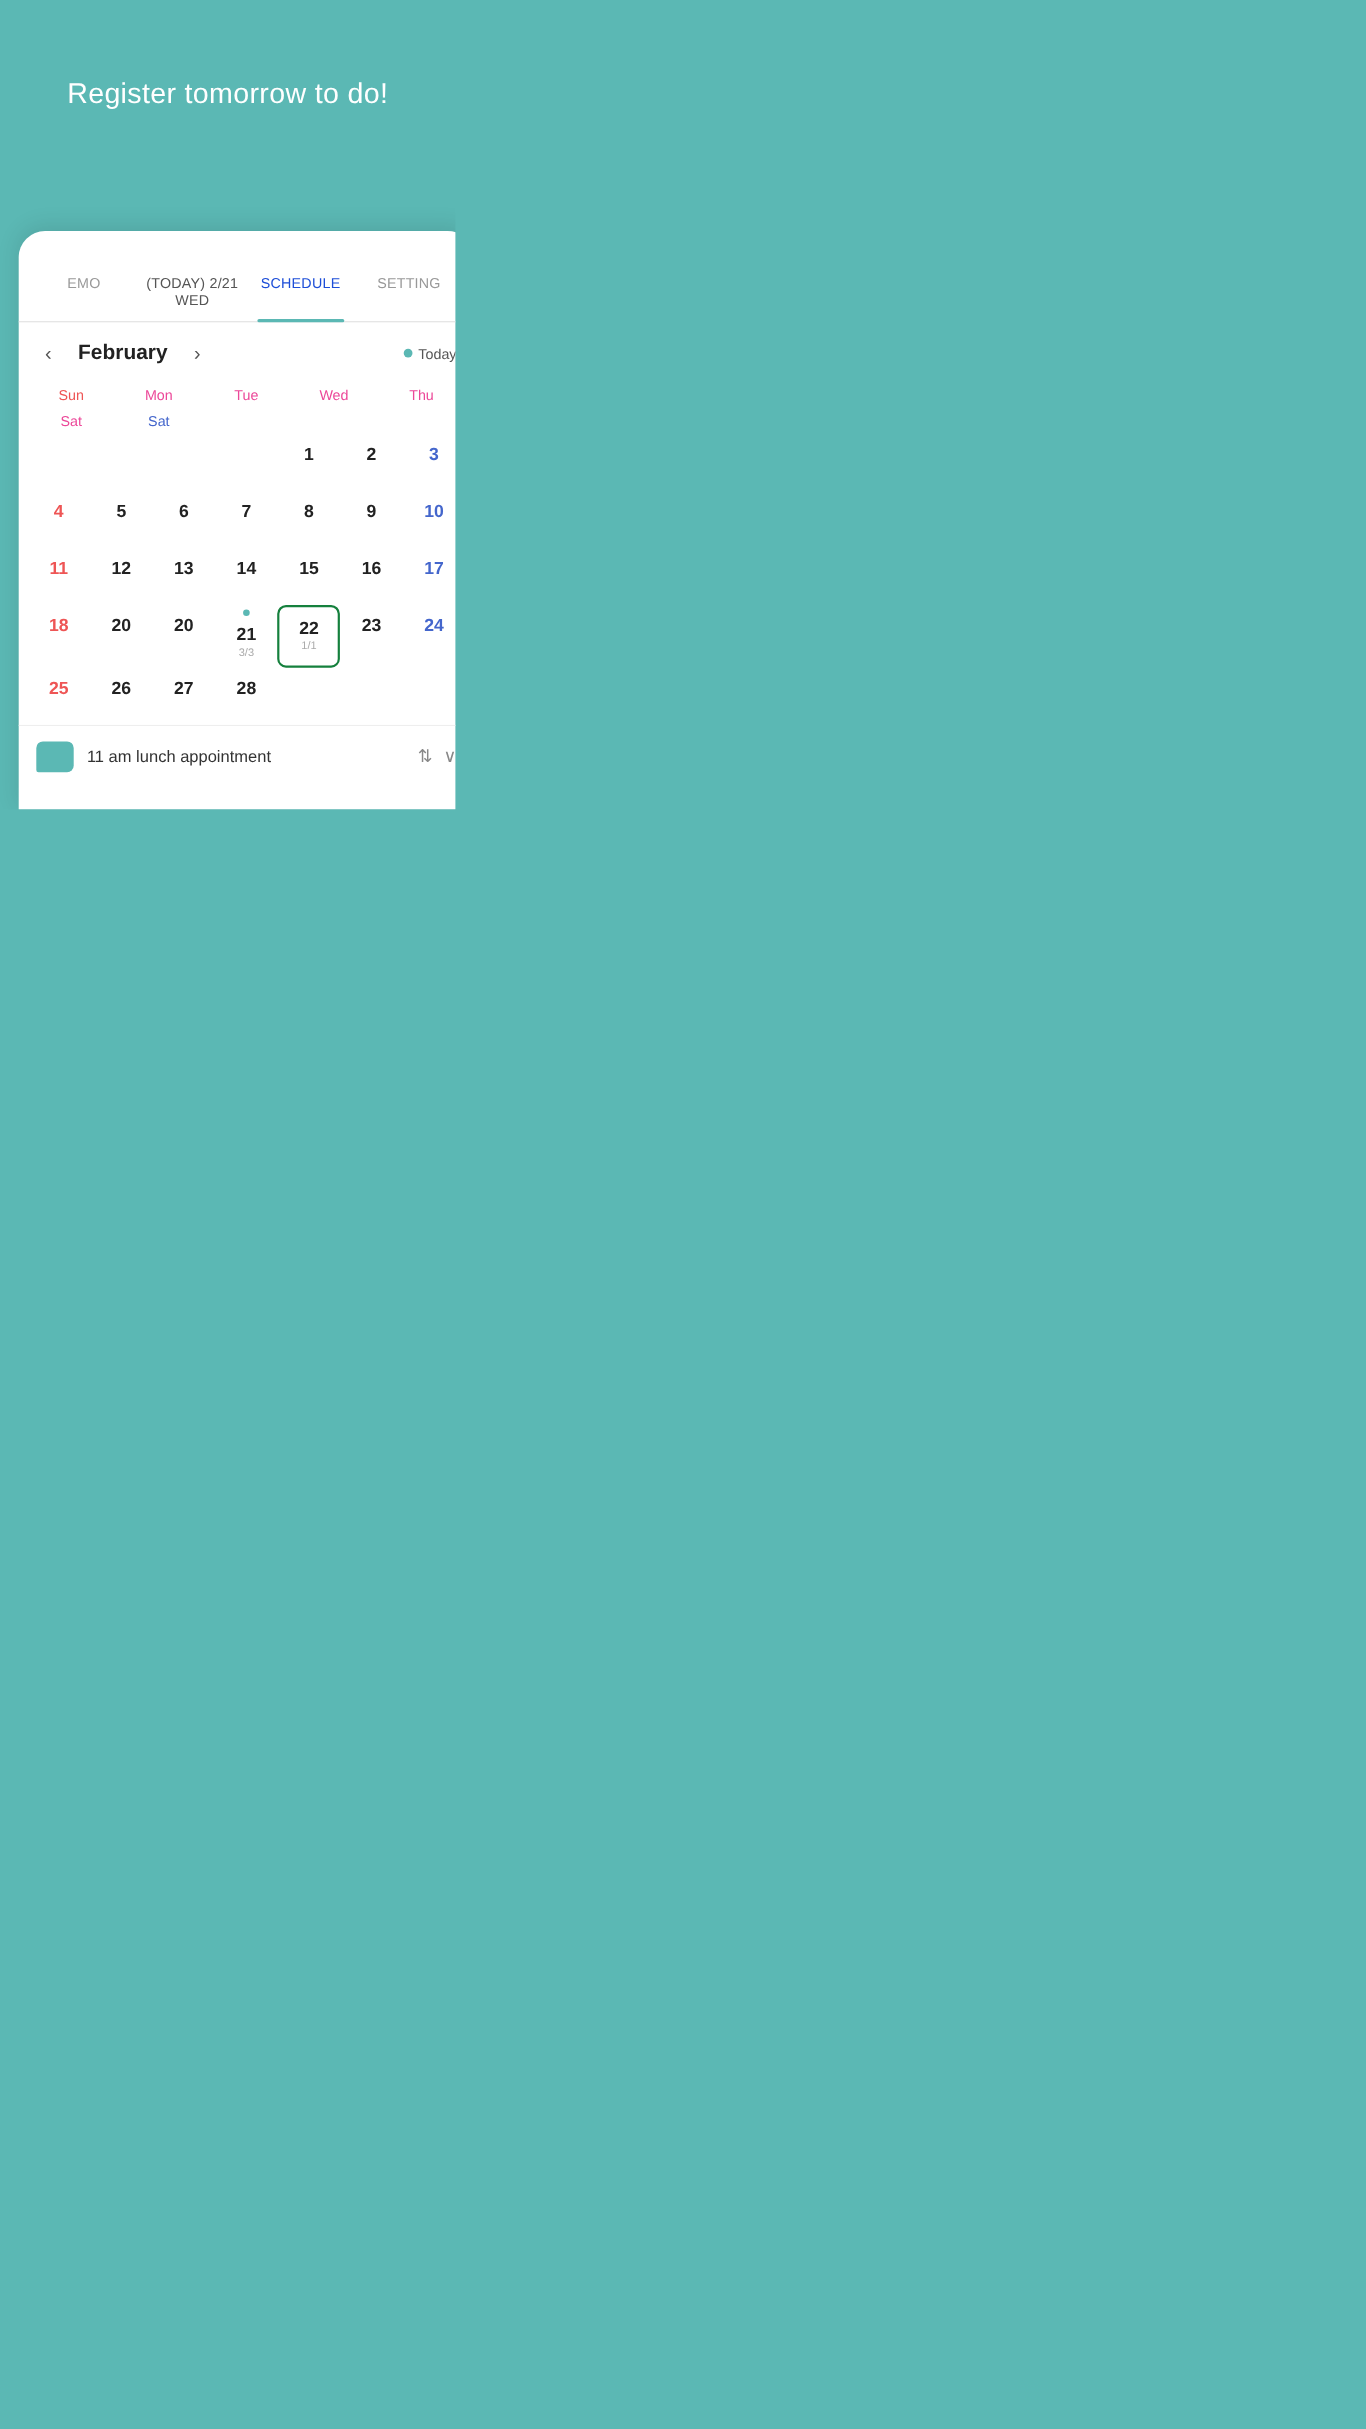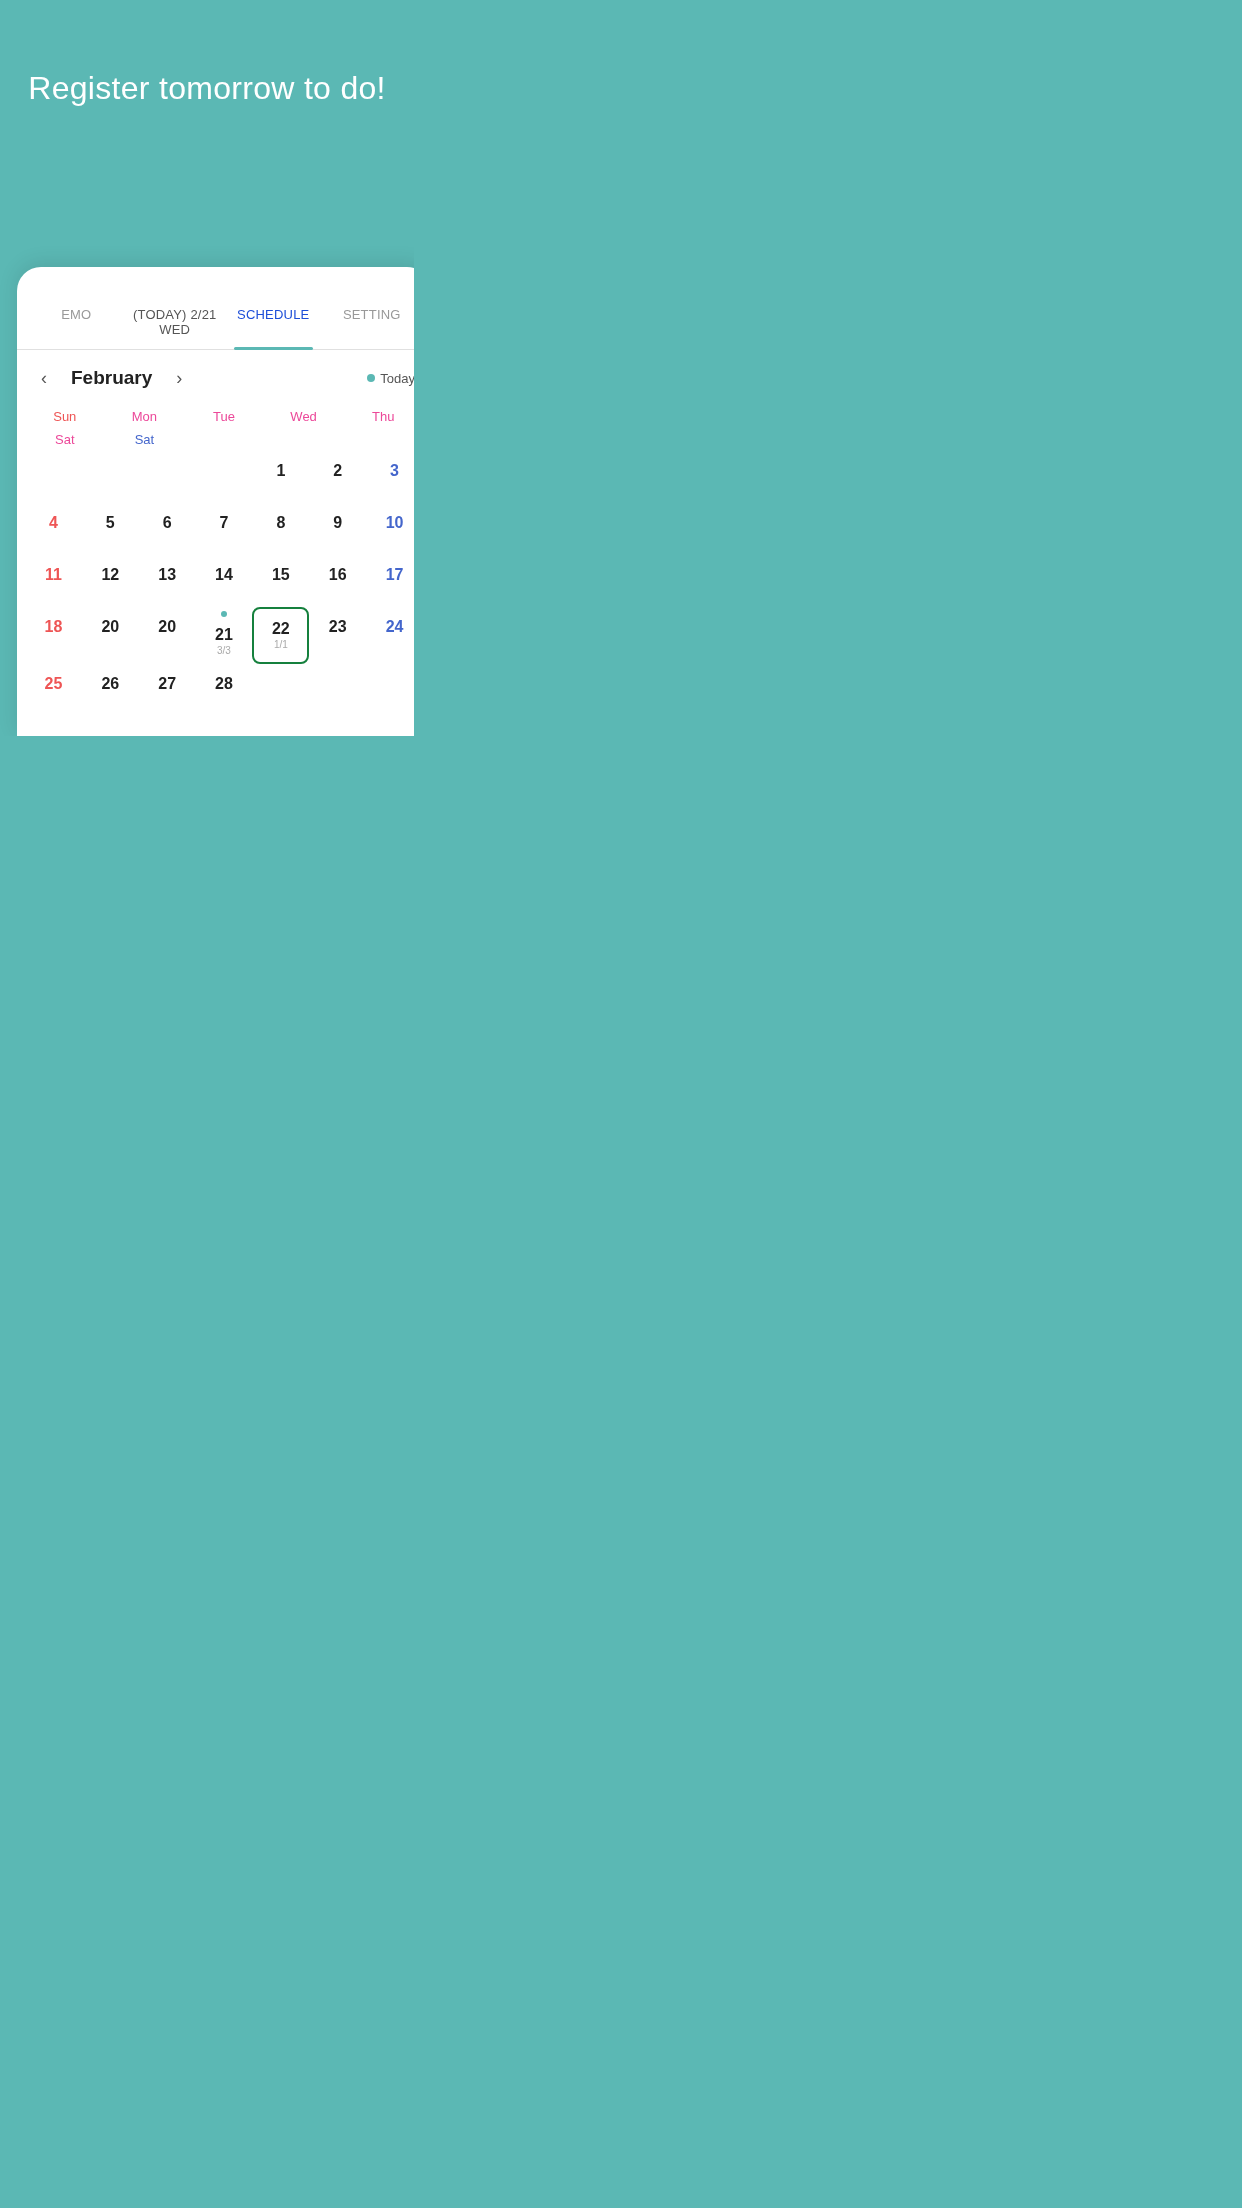--- a/index.html
+++ b/index.html
@@ -12,21 +12,21 @@
       font-family: -apple-system, 'Helvetica Neue', Arial, sans-serif;
       display: flex;
       flex-direction: column;
       align-items: center;
       position: relative;
       overflow: hidden;
     }
 
     .header-text {
       color: white;
-      font-size: 32px;
+      font-size: 26px;
       font-weight: 300;
       text-align: center;
       margin-top: 70px;
       padding: 0 20px;
       letter-spacing: 0.3px;
     }
 
     .card {
       background: white;
       border-radius: 24px 24px 0 0;
@@ -366,15 +366,23 @@
         <span class="day-num">27</span>
       </div>
       <div class="cal-cell">
         <span class="day-num">28</span>
       </div>
       <div class="cal-cell"></div>
       <div class="cal-cell"></div>
       <div class="cal-cell sat"></div>
     </div>
 
+  <div class="schedule-section">
+    <div class="event-tag"></div>
+    <span class="event-text">11 am lunch appointment</span>
+    <div class="event-actions">
+      <span class="sort-icon">⇅</span>
+      <span class="expand-icon">∨</span>
+    </div>
+  </div>
 
   <div class="bottom-spacer"></div>
 </div>
 
 </body></html>

